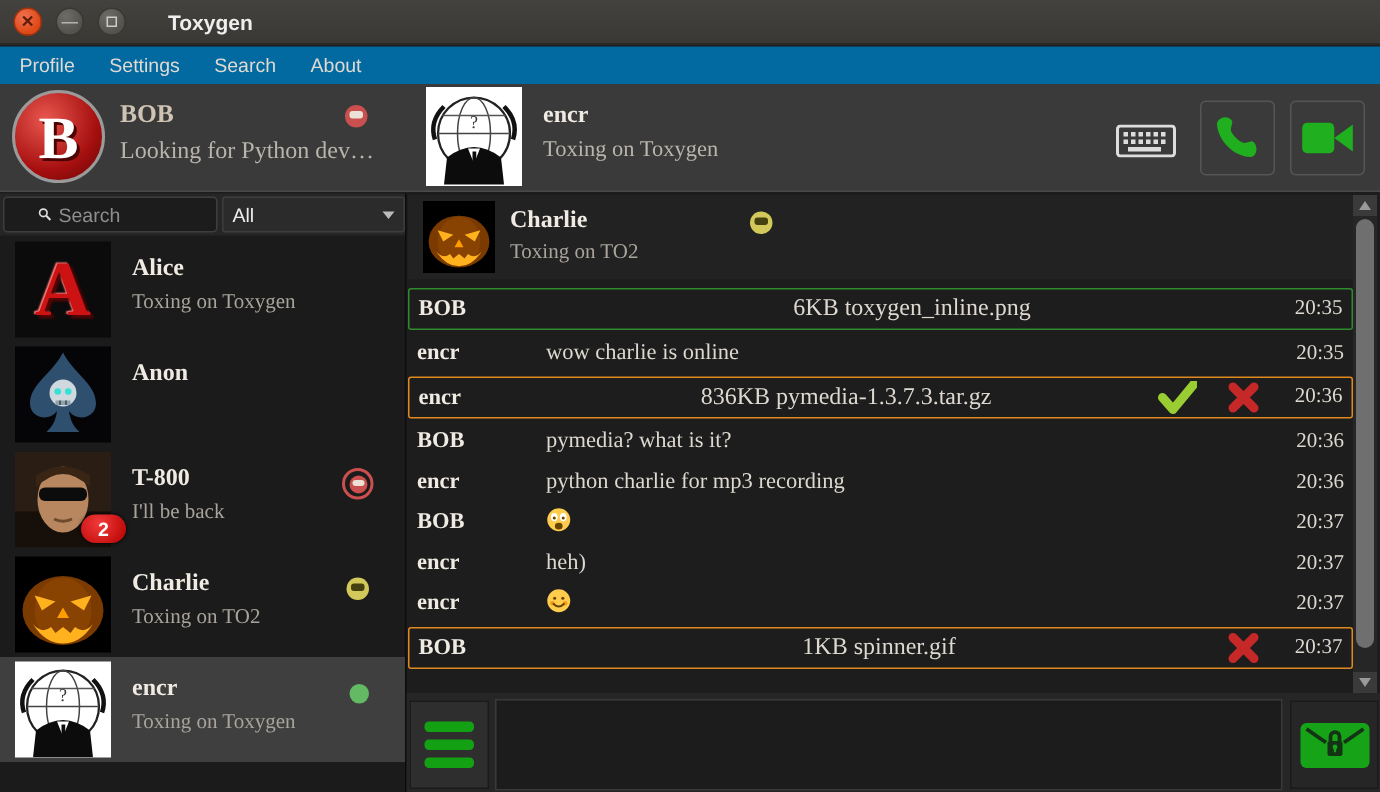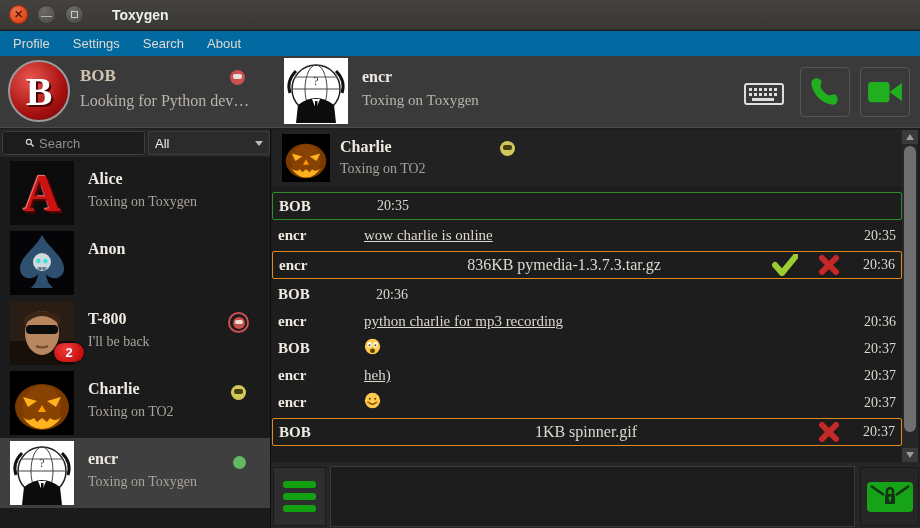--- a/index.html
+++ b/index.html
@@ -93,21 +93,21 @@
   #ch-status { position:absolute; left:68px; top:31px; font-size:14px; color:#a8a39b; }
   #ch-sico { position:absolute; left:228px; top:11px; }
 
   #messages { left:272px; top:190px; width:630px; height:272px; }
   .msg { display:flex; align-items:center; padding:0 6px; height:27px;
     font-family:"Liberation Serif", serif; }
   .msg.file { height:28px; border-radius:2px; margin:2px 0; }
   .msg.file.done { border:1px solid #2e8b2e; }
   .msg.file.pending { border:1px solid #e0891e; }
   .m-sender { width:86px; font-weight:bold; font-size:15px; color:#efeae2; flex:none; }
-  .m-text { flex:1; font-size:15px; color:#ddd8d0;text-decoration:underline; }
+  .m-text { flex:1; font-size:15px; color:#ddd8d0; }
   .m-file { flex:1; text-align:center; font-size:16px; color:#ddd8d0; }
   .m-time { width:44px; text-align:right; font-size:14px; color:#ddd8d0; flex:none; }
   .m-ico { width:26px; height:22px; margin:0 9px; flex:none; }
 
   .emoji { width:17px; height:17px; flex:none; }
 
   
   #scrollbar { left:902px; top:130px; width:16px; height:332px; background:#262626; }
   .sb-arrow { position:absolute; left:0; width:16px; height:14px; background:#3a3a3a;
     display:flex; align-items:center; justify-content:center; }
@@ -331,20 +331,21 @@
     </div>
     <div id="ch-name" class="serif">Charlie</div>
     <div id="ch-status" class="serif">Toxing on TO2</div>
     <div id="ch-sico" class="sico away"></div>
   </div>
 
   <div id="messages" class="abs">
 
     <div class="msg file done">
       <span class="m-sender">BOB</span>
+      <span class="m-file">6KB toxygen_inline.png</span>
       <span class="m-time">20:35</span>
     </div>
 
     <div class="msg">
       <span class="m-sender">encr</span>
       <span class="m-text">wow charlie is online</span>
       <span class="m-time">20:35</span>
     </div>
 
     <div class="msg file pending">
@@ -354,20 +355,21 @@
         <path d="M3 11 L10 19 L24 2" fill="none" stroke="#9acd32" stroke-width="6" stroke-linecap="round" stroke-linejoin="round"></path>
       </svg>
       <svg class="m-ico" viewBox="0 0 22 22">
         <path d="M4 4 L18 18 M18 4 L4 18" stroke="#c62828" stroke-width="6" stroke-linecap="round"></path>
       </svg>
       <span class="m-time">20:36</span>
     </div>
 
     <div class="msg">
       <span class="m-sender">BOB</span>
+      <span class="m-text">pymedia? what is it?</span>
       <span class="m-time">20:36</span>
     </div>
 
     <div class="msg">
       <span class="m-sender">encr</span>
       <span class="m-text">python charlie for mp3 recording</span>
       <span class="m-time">20:36</span>
     </div>
 
     <div class="msg">

